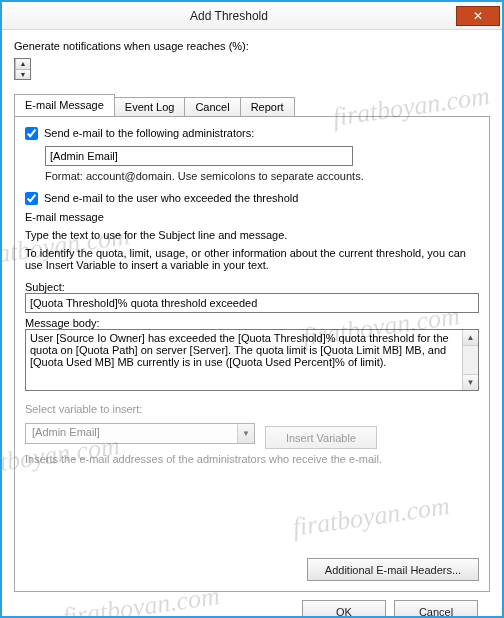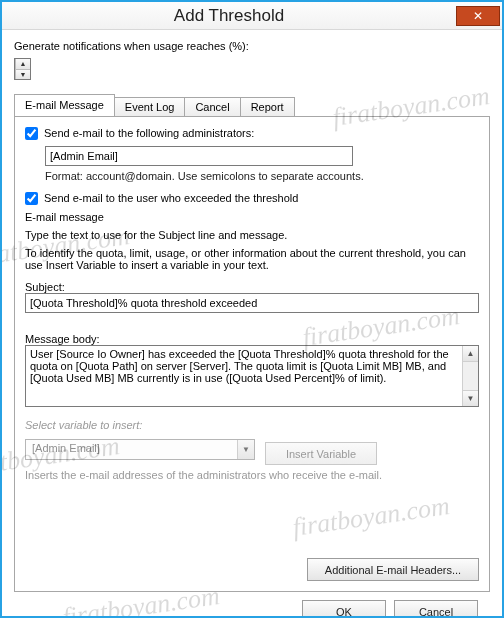--- a/index.html
+++ b/index.html
@@ -19,21 +19,21 @@
     height: 28px;
     background: linear-gradient(#fdfdfd,#f2f2f2);
     border-bottom: 1px solid #d8d8d8;
     display: flex;
     align-items: center;
     position: relative;
   }
   .titlebar .title {
     flex: 1;
     text-align: center;
-    font-size: 17px;
+    font-size: 12px;
     color: #222;
   }
   .close-btn {
     width: 44px;
     height: 20px;
     background: #c6491f;
     color: #fff;
     display:flex;align-items:center;justify-content:center;
     margin-right:2px;
     border:1px solid #8a2d0e;
@@ -84,21 +84,21 @@
     width:100%;height:62px;border:1px solid #7a7a7a;
     display:flex;
   }
   .body-box textarea{
     flex:1;border:none;resize:none;font-family:inherit;font-size:11px;padding:2px 4px;outline:none;
   }
   .body-box .scroll{width:16px;border-left:1px solid #cfcfcf;display:flex;flex-direction:column;background:#f0f0f0;}
   .body-box .scroll .arr{height:16px;display:flex;align-items:center;justify-content:center;font-size:8px;color:#555;background:linear-gradient(#fafafa,#e4e4e4);border-bottom:1px solid #d0d0d0;}
   .body-box .scroll .track{flex:1;}
   .body-box .scroll .arr2{height:16px;display:flex;align-items:center;justify-content:center;font-size:8px;color:#555;background:linear-gradient(#fafafa,#e4e4e4);border-top:1px solid #d0d0d0;}
-  .disabled-label{color:#9a9a9a;font-style:italic;}
+  .disabled-label{color:#9a9a9a;}
   .combo{
     display:flex;border:1px solid #b6b6b6;height:21px;width:230px;background:#fdfdfd;
   }
   .combo span{flex:1;padding:2px 6px;color:#8f8f8f;}
   .combo .drop{width:17px;border-left:1px solid #cfcfcf;display:flex;align-items:center;justify-content:center;font-size:8px;color:#777;background:linear-gradient(#f7f7f7,#e7e7e7);}
   .btn{
     border:1px solid #9c9c9c;background:linear-gradient(#fcfcfc,#e5e5e5);
     height:23px;padding:0 14px;font-size:11px;display:inline-flex;align-items:center;justify-content:center;
     color:#222;
   }
@@ -161,21 +161,21 @@
       <span>Send e-mail to the user who exceeded the threshold</span>
     </div>
 
     <div class="sub">E-mail message</div>
     <div style="margin:6px 0 6px 0">Type the text to use for the Subject line and message.</div>
     <div style="margin:0 0 10px 0">To identify the quota, limit, usage, or other information about the current threshold, you can use Insert Variable to insert a variable in your text.</div>
 
     <div>Subject:</div>
     <input class="textin subject-in" value="[Quota Threshold]% quota threshold exceeded" style="">
 
-    <div style="margin-top:20px">Message body:</div>
+    <div style="margin-top:4px">Message body:</div>
     <div class="body-box">
       <textarea style="">User [Source Io Owner] has exceeded the [Quota Threshold]% quota threshold for the quota on [Quota Path] on server [Server]. The quota limit is [Quota Limit MB] MB, and [Quota Used MB] MB currently is in use ([Quota Used Percent]% of limit).</textarea>
       <div class="scroll">
         <div class="arr">▲</div>
         <div class="track"></div>
         <div class="arr2">▼</div>
       </div>
     </div>
 
     <div class="disabled-label" style="margin-top:12px">Select variable to insert:</div>

